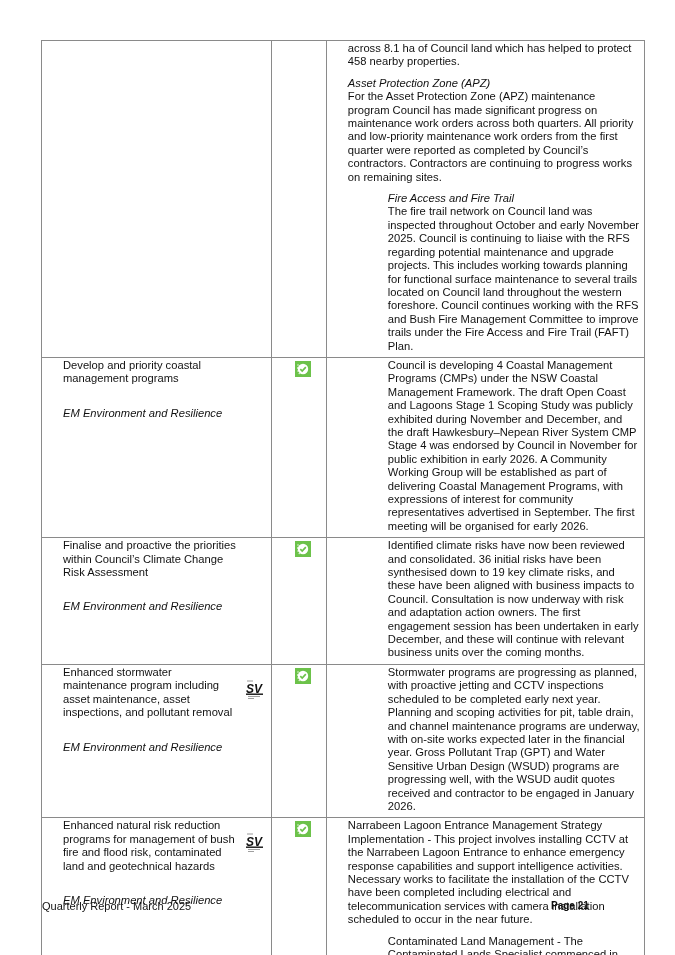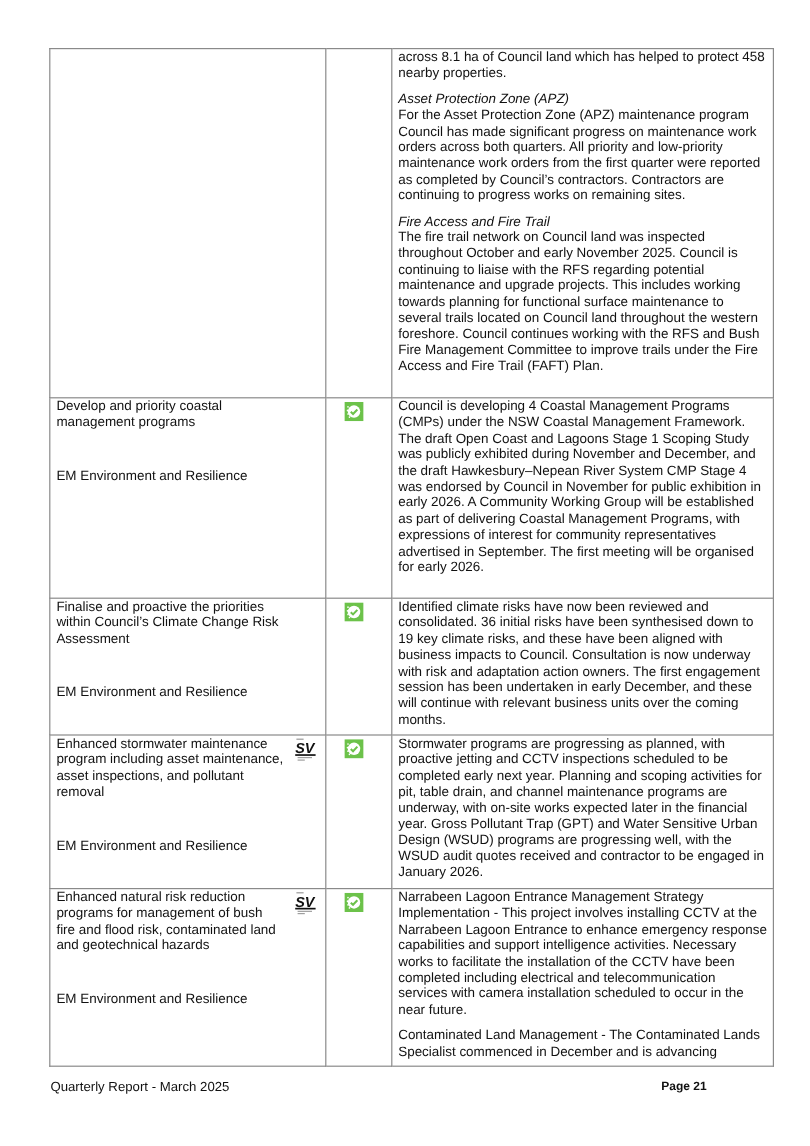--- a/index.html
+++ b/index.html
@@ -1,33 +1,33 @@
 <!DOCTYPE html>
 <html><head>
 <meta charset="utf-8">
 <style>
   html, body { margin: 0; padding: 0; background: #ffffff; }
   body { width: 675px; height: 955px; position: relative; overflow: hidden;
          font-family: "Liberation Sans", sans-serif; color: #111; }
   .page-table { position: absolute; left: 41px; top: 40px; width: 604px;
                 border-collapse: collapse; table-layout: fixed; }
   .page-table td { border: 1.5px solid #8a8a8a; vertical-align: top;
-                   font-size: 11.2px; line-height: 13.4px; padding: 1px 4px 4px 5px; }
+                   font-size: 11.2px; line-height: 13.4px; padding: 1px 4px 4px 21px; }
   .col-action { width: 221px; }
   .col-status { width: 53px; }
   .col-comment { width: 306px; }
   .action-text { display: block; padding-right: 30px; }
   .action-wrap { position: relative; }
-  .owner { display: block; margin-top: 31px; }
-  .sv-icon { position: absolute; right: 2px; top: 1px; width: 20px; height: 20px; text-decoration: underline; }
+  .owner { display: block; font-style: italic; margin-top: 21px; }
+  .sv-icon { position: absolute; right: 2px; top: 14px; width: 20px; height: 20px; text-decoration: underline; }
   .status-cell { text-align: center; }
   .check-icon { display: inline-block; width: 16px; height: 16px; margin-top: 2px;
                 margin-left: -8px; }
   .para { margin: 0 0 8px 0; }
-  .para:last-child { margin-bottom: 0; }
+  .para:last-child { margin-bottom: 0; margin-left: 40px; }
   .para-title { font-weight: normal; font-style: italic; display: block; }
   .footer-left { position: absolute; left: 42px; top: 900px; font-size: 11px; }
   .footer-right { position: absolute; left: 551px; top: 900px; font-size: 10px; font-weight: bold; }
 </style>
 </head>
 <body>
 
 <table class="page-table">
   <colgroup>
     <col class="col-action">

